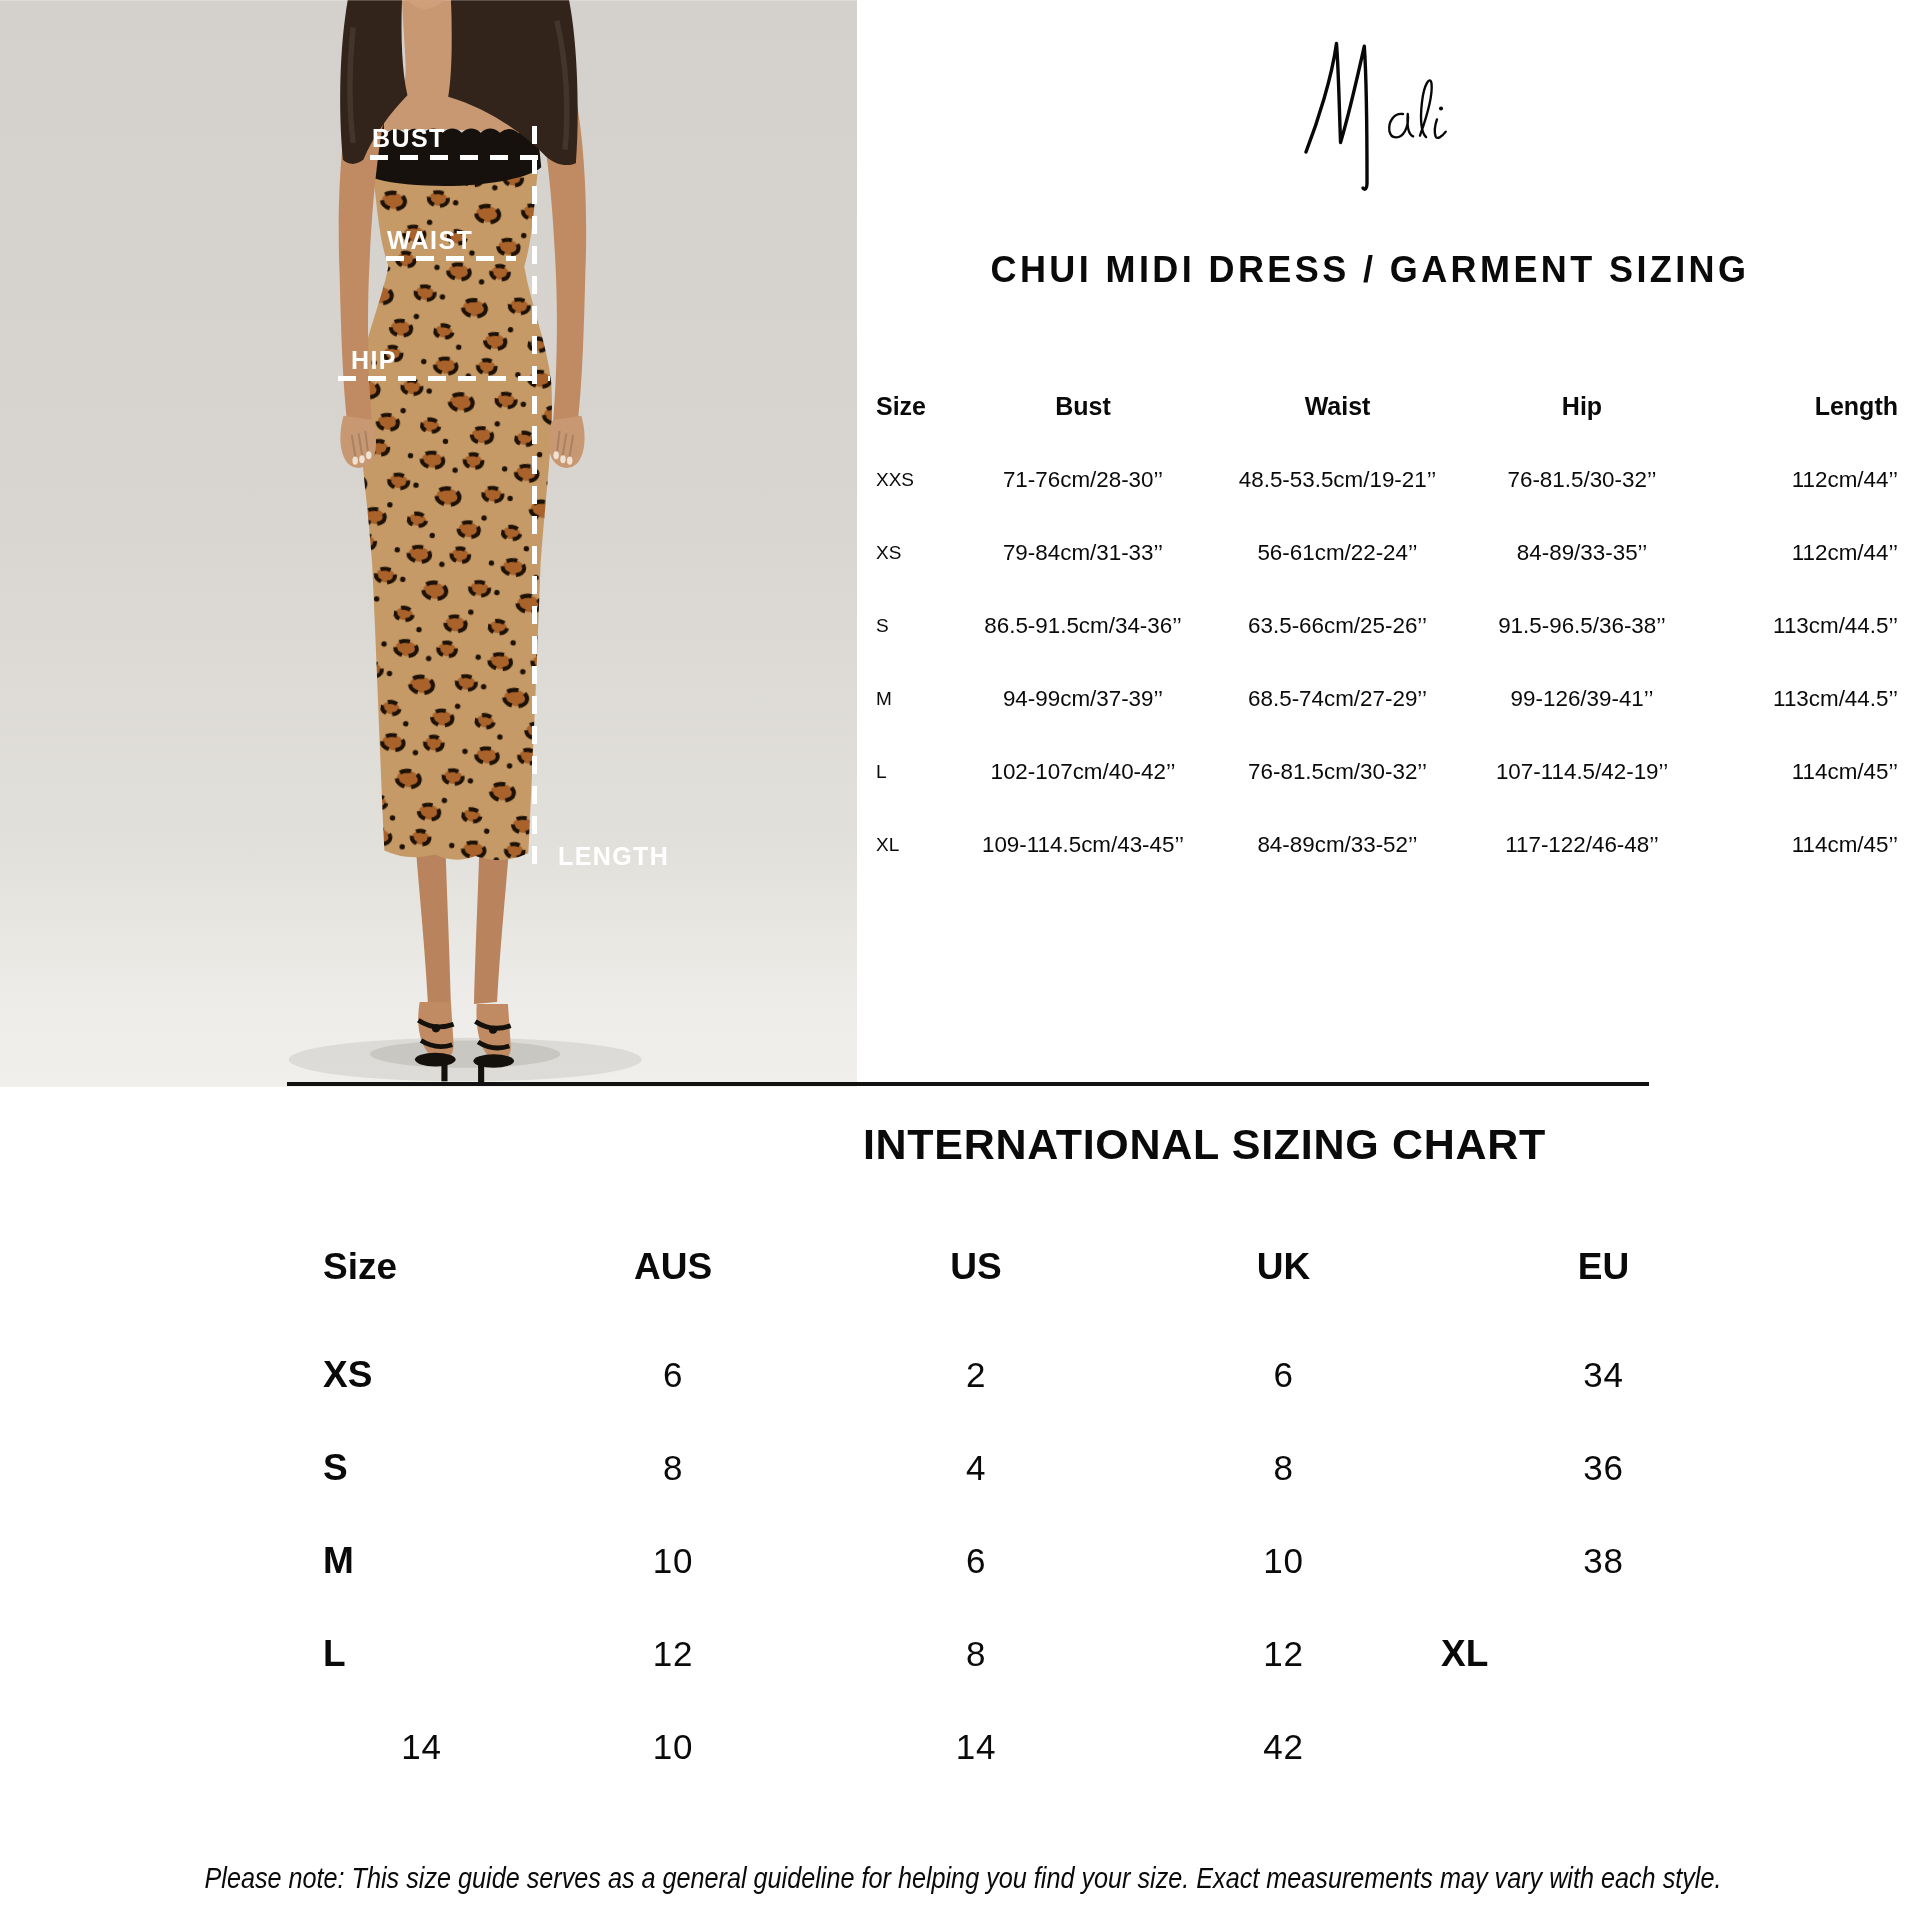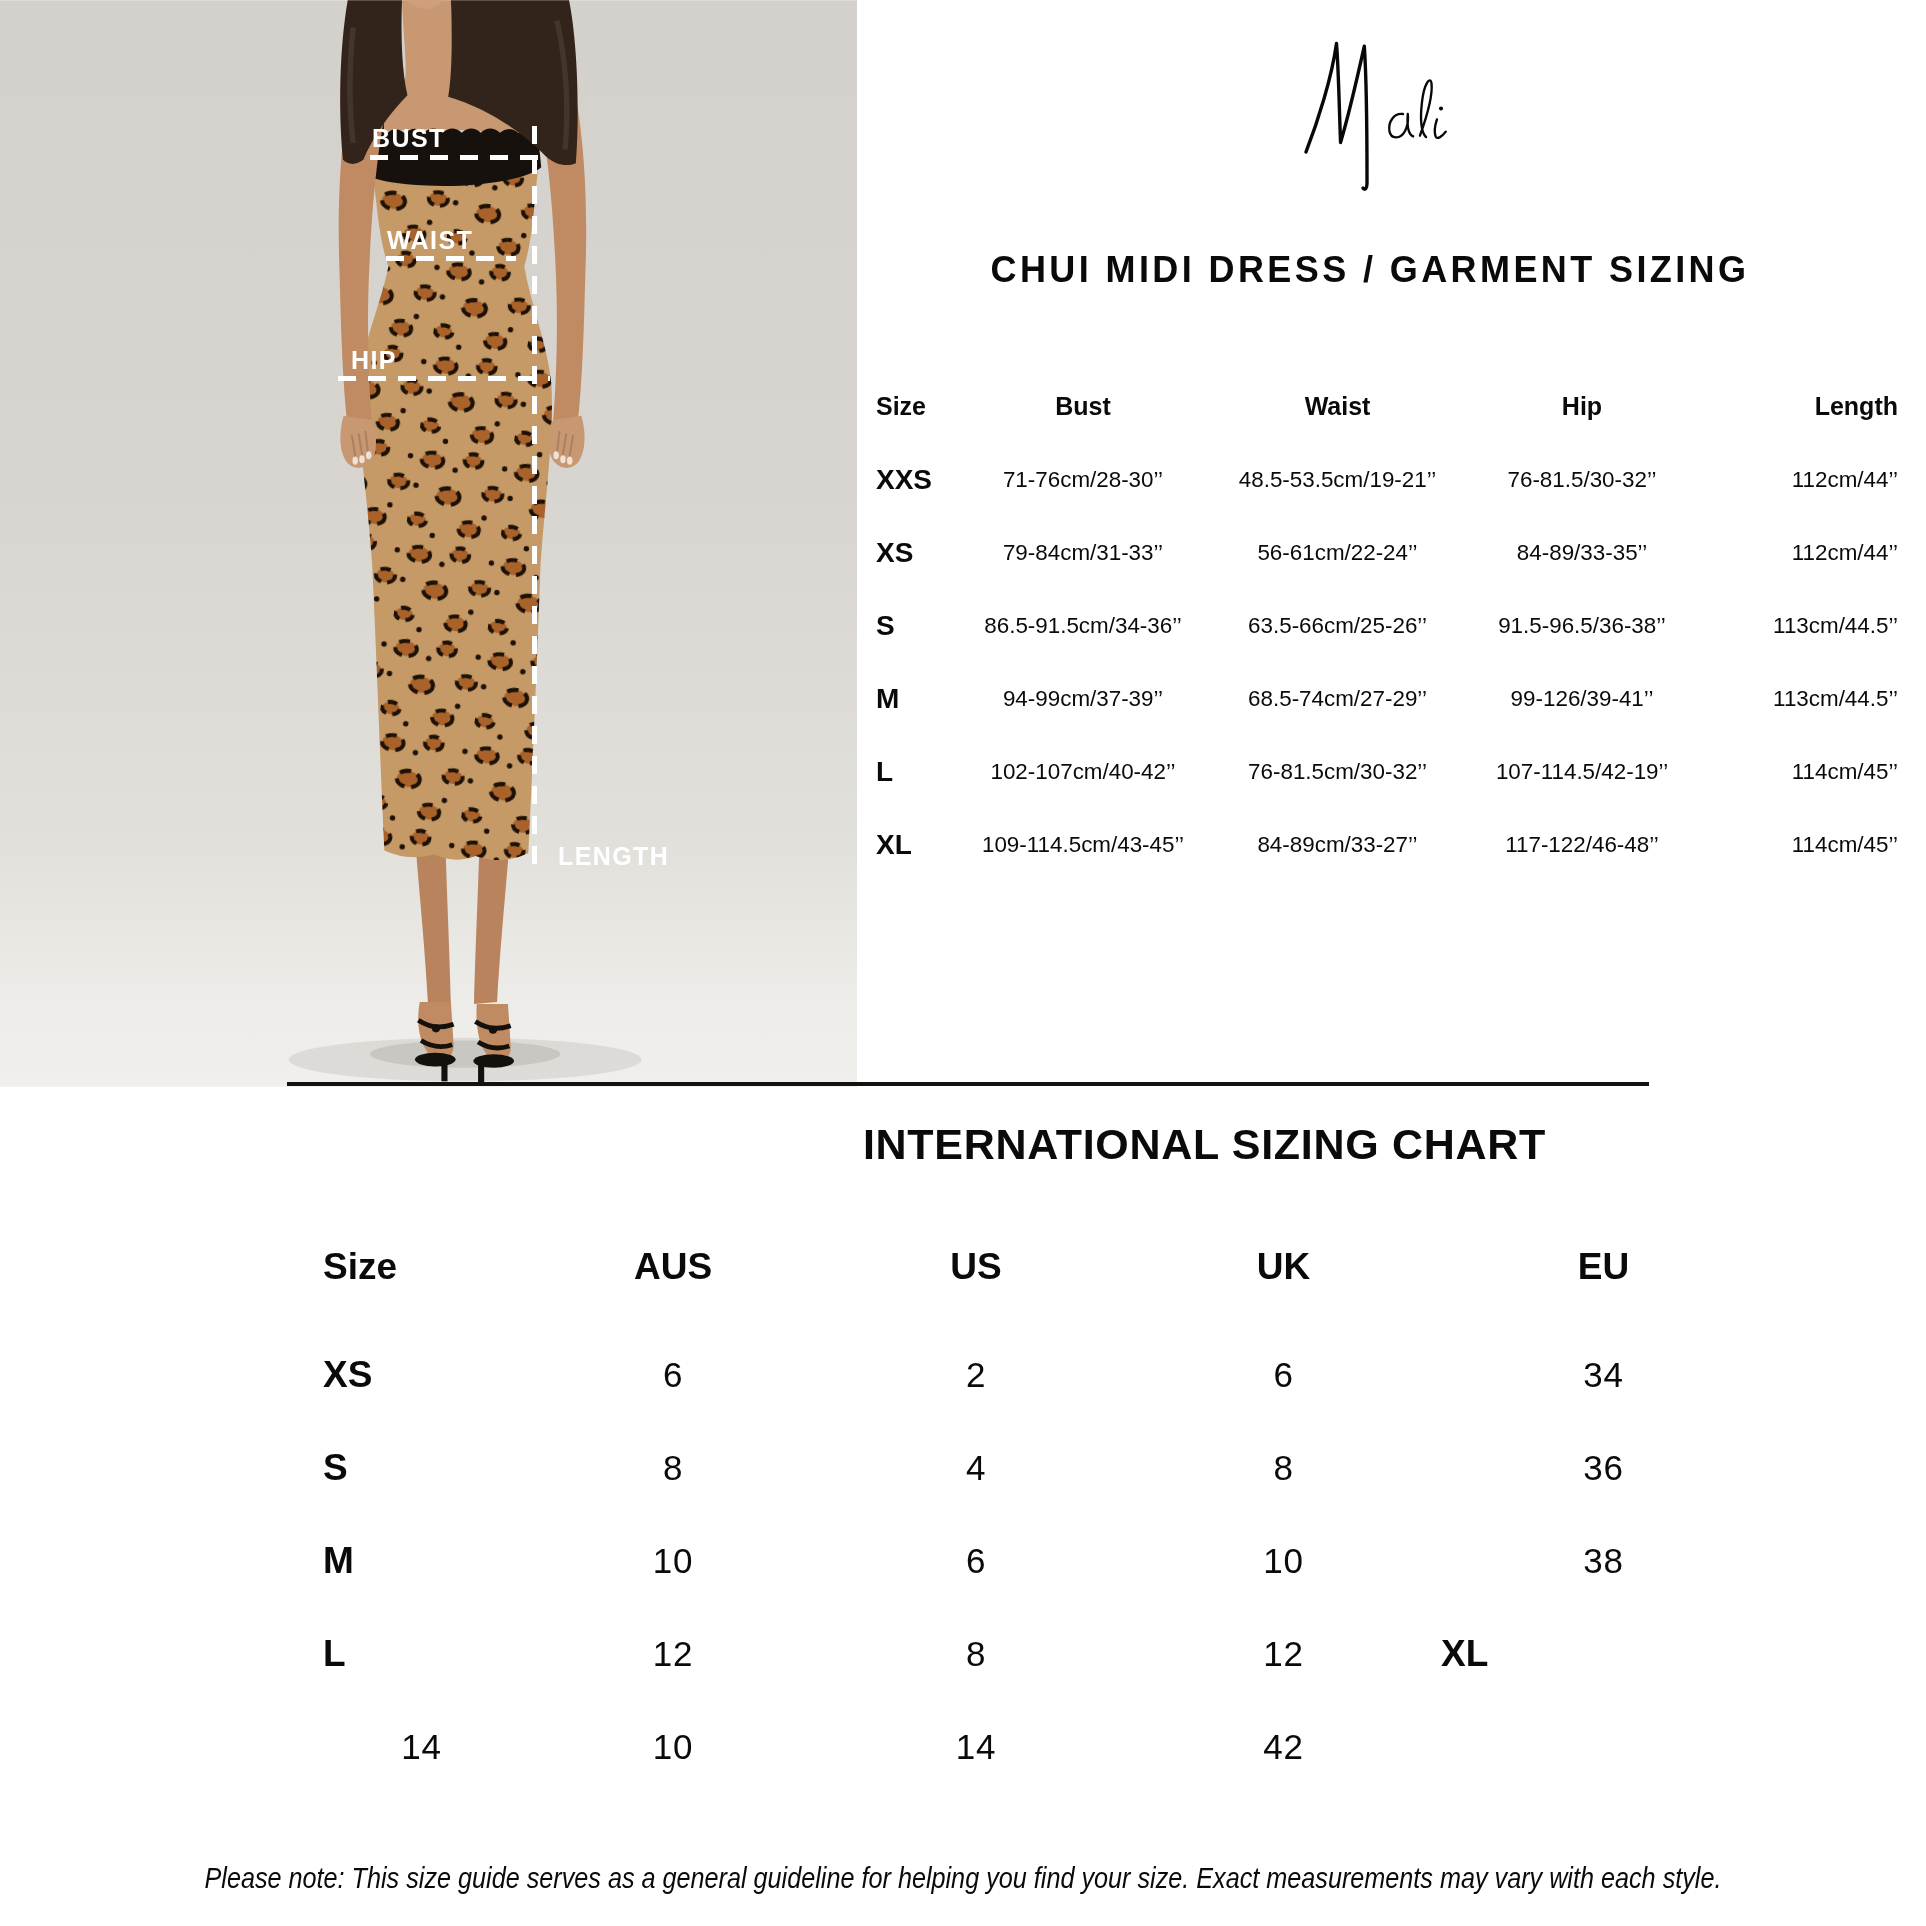--- a/index.html
+++ b/index.html
@@ -28,21 +28,21 @@
   .page-title{position:absolute;left:857px;top:249px;width:1026px;text-align:center;
     font-weight:bold;font-size:36px;letter-spacing:3.4px;white-space:nowrap;}
 
   .gtable{position:absolute;left:876px;top:370px;width:1023px;display:grid;
     grid-template-columns:95px 224px 285px 204px 214px;}
   .gtable .cell{height:73px;display:flex;align-items:center;white-space:nowrap;}
   .c-left{justify-content:flex-start;}
   .c-center{justify-content:center;}
   .c-right{justify-content:flex-end;}
   .g-head{font-weight:bold;font-size:25px;}
-  .g-size{font-weight:bold;font-size:28px;}
+  .g-size{font-weight:normal;font-size:19px;}
   .g-val{font-size:22.4px;}
 
   .sizing-note{position:absolute;left:957px;top:925px;font-style:italic;font-size:28px;line-height:49px;}
   .sizing-note span{display:block;white-space:nowrap;transform:scaleX(.86);transform-origin:left center;}
 
   .divider{position:absolute;left:287px;top:1082px;width:1362px;height:4.1px;background:#121212;z-index:5;}
 
   .intl-title{position:absolute;left:323px;top:1120px;width:1223px;text-align:right;
     font-weight:bold;font-size:43px;letter-spacing:0.7px;white-space:nowrap;}
   .itable{position:absolute;left:323px;top:1206px;width:1443px;display:grid;
@@ -207,21 +207,21 @@
     <div class="cell c-right g-val">113cm/44.5’’</div>
 
     <div class="cell c-left g-size">L</div>
     <div class="cell c-center g-val">102-107cm/40-42’’</div>
     <div class="cell c-center g-val">76-81.5cm/30-32’’</div>
     <div class="cell c-center g-val">107-114.5/42-19’’</div>
     <div class="cell c-right g-val">114cm/45’’</div>
 
     <div class="cell c-left g-size">XL</div>
     <div class="cell c-center g-val">109-114.5cm/43-45’’</div>
-    <div class="cell c-center g-val">84-89cm/33-27’’</div>
+    <div class="cell c-center g-val">84-89cm/33-52’’</div>
     <div class="cell c-center g-val">117-122/46-48’’</div>
     <div class="cell c-right g-val">114cm/45’’</div>
   </div>
 
 
   <div class="divider"></div>
 
   <div class="intl-title">INTERNATIONAL SIZING CHART</div>
 
   <div class="itable">

